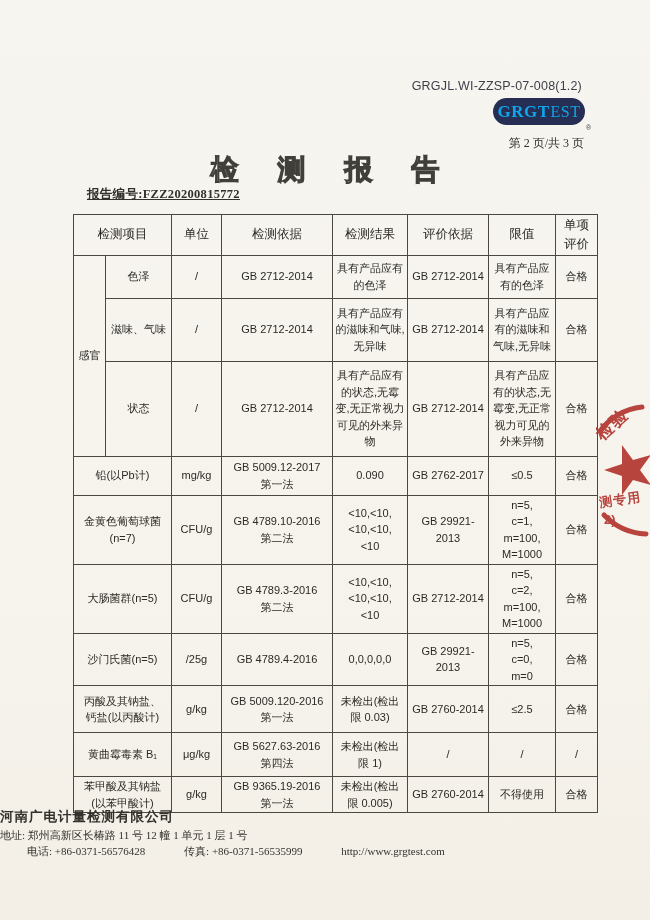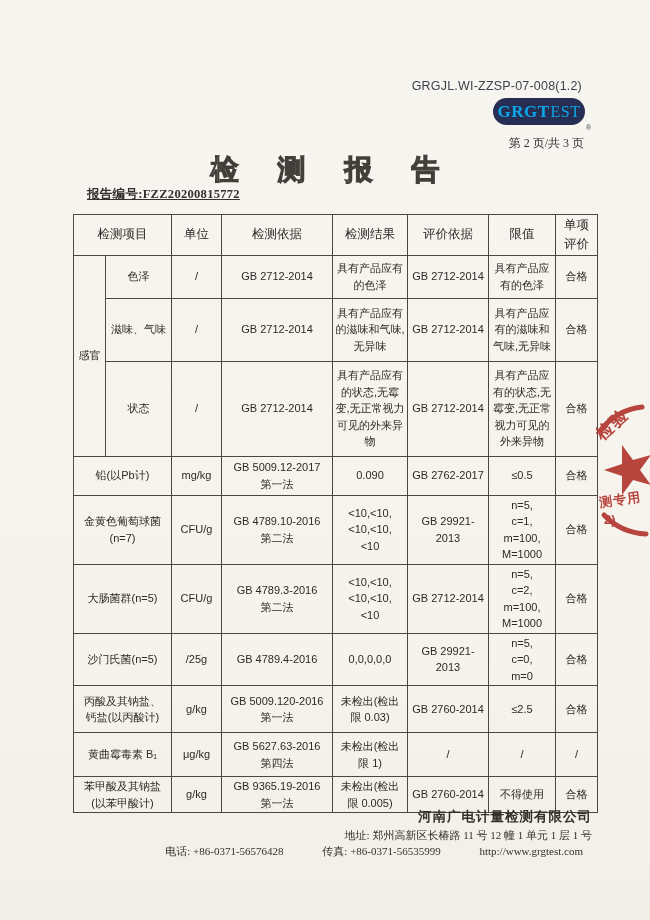--- a/index.html
+++ b/index.html
@@ -82,22 +82,22 @@
   .r3{height:39px;} .r4{height:66px;} .r5{height:67px;}
   .r6{height:48px;} .r7{height:47px;} .r8{height:44px;} .r9{height:34px;}
   
   .stamp{
     position:absolute;top:403px;right:0;
     width:54px;height:134px;
     pointer-events:none;opacity:.92;
   }
   
   .footer{
-    position:absolute;left:14px;width:578px;
-    text-align:right;color:#33312d;
+    position:absolute;left:0;width:578px;
+    text-align:left;color:#33312d;
   }
   .footer.company{top:808px;font-size:13.5px;font-weight:bold;letter-spacing:1px;}
   .footer.address{top:828px;font-size:11px;}
   .footer.contact{top:844px;font-size:11px;}
   .footer.contact .seg{margin:0 9px;padding-left:18px;}
 </style>
 </head>
 <body>
 
 <div class="page">

